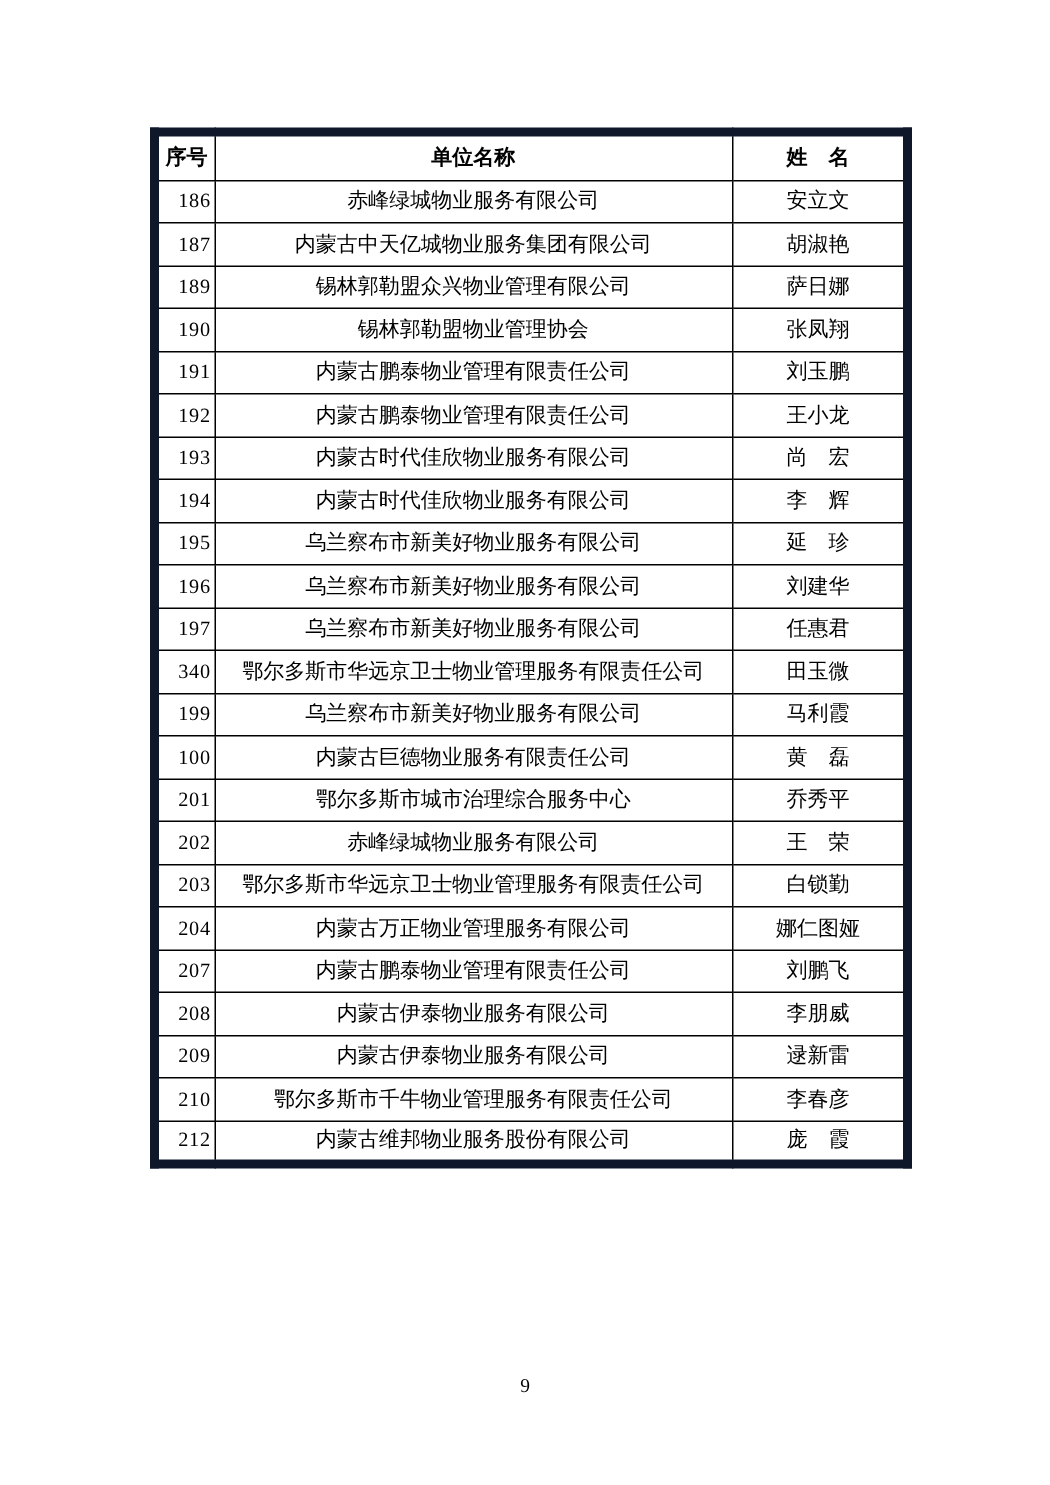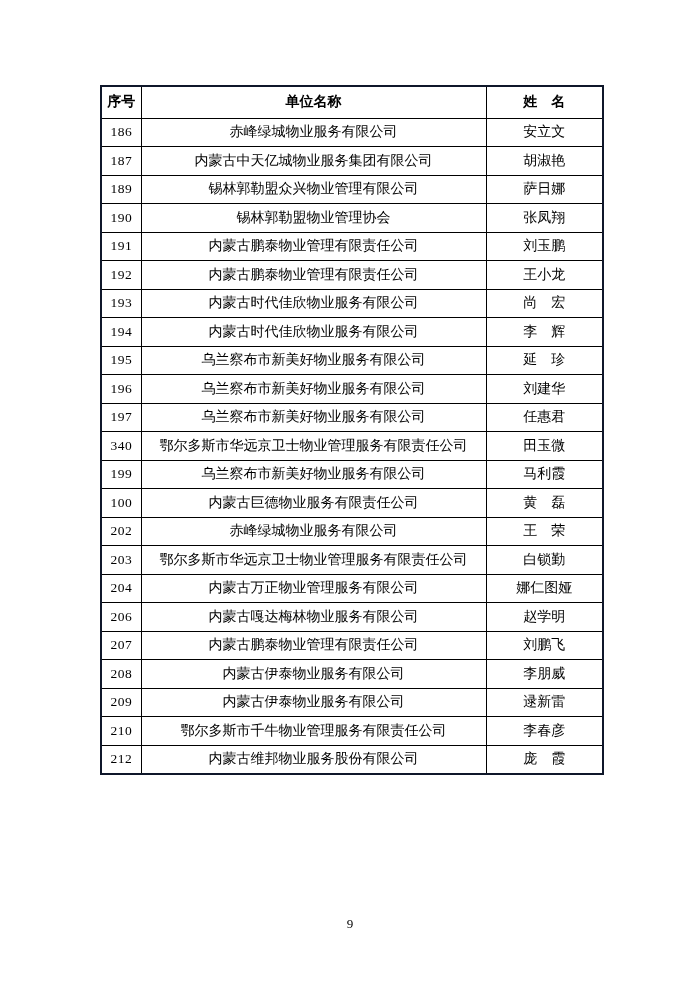--- a/index.html
+++ b/index.html
@@ -17,21 +17,21 @@
     inset: 0;
     background: #ffffff;
   }
   table.roster-table {
     position: absolute;
     left: 100px;
     top: 85px;
     width: 502px;
     border-collapse: collapse;
     table-layout: fixed;
-    border: 2px solid #0f172a;
+    border: 6px solid #0f172a;
   }
   .roster-table th,
   .roster-table td {
     border: 1px solid #000000;
     text-align: center;
     vertical-align: middle;
     padding: 0 2px;
     overflow: hidden;
     white-space: nowrap;
   }
@@ -44,20 +44,21 @@
     font-weight: bold;
   }
   .roster-table tbody td {
     height: 28.5px;
     font-size: 14px;
     font-weight: normal;
   }
   .roster-table tbody td.c-no {
     font-size: 13.5px;
     letter-spacing: 0.5px;
+    text-align: right;
   }
   .page-number {
     position: absolute;
     top: 916px;
     left: 0;
     width: 100%;
     text-align: center;
     font-size: 13px;
     color: #000000;
   }
@@ -159,45 +160,45 @@
       <td class="c-org">乌兰察布市新美好物业服务有限公司</td>
       <td class="c-name">马利霞</td>
     </tr>
 
     <tr>
       <td class="c-no">100</td>
       <td class="c-org">内蒙古巨德物业服务有限责任公司</td>
       <td class="c-name">黄　磊</td>
     </tr>
 
+    <tr>
+      <td class="c-no">201</td>
+      <td class="c-org">鄂尔多斯市城市治理综合服务中心</td>
+      <td class="c-name">乔秀平</td>
+    </tr>
 
     <tr>
       <td class="c-no">202</td>
       <td class="c-org">赤峰绿城物业服务有限公司</td>
       <td class="c-name">王　荣</td>
     </tr>
 
     <tr>
       <td class="c-no">203</td>
       <td class="c-org">鄂尔多斯市华远京卫士物业管理服务有限责任公司</td>
       <td class="c-name">白锁勤</td>
     </tr>
 
     <tr>
       <td class="c-no">204</td>
       <td class="c-org">内蒙古万正物业管理服务有限公司</td>
       <td class="c-name">娜仁图娅</td>
     </tr>
 
 
-    <tr>
-      <td class="c-no">206</td>
-      <td class="c-org">内蒙古嘎达梅林物业服务有限公司</td>
-      <td class="c-name">赵学明</td>
-    </tr>
 
     <tr>
       <td class="c-no">207</td>
       <td class="c-org">内蒙古鹏泰物业管理有限责任公司</td>
       <td class="c-name">刘鹏飞</td>
     </tr>
 
     <tr>
       <td class="c-no">208</td>
       <td class="c-org">内蒙古伊泰物业服务有限公司</td>

